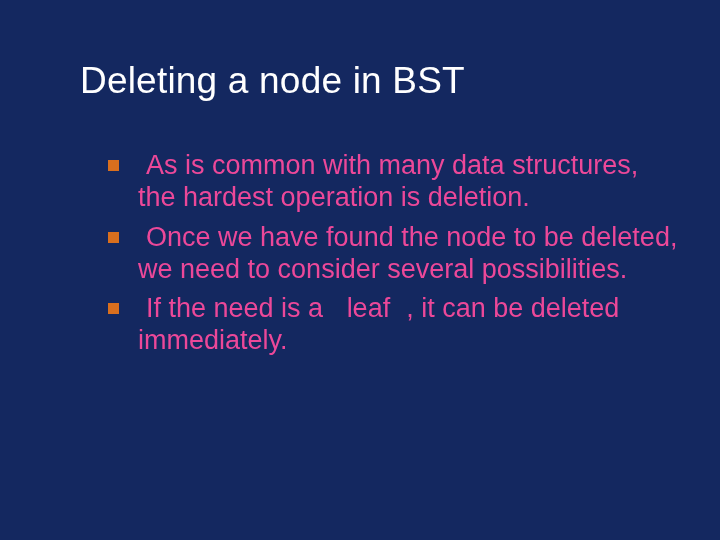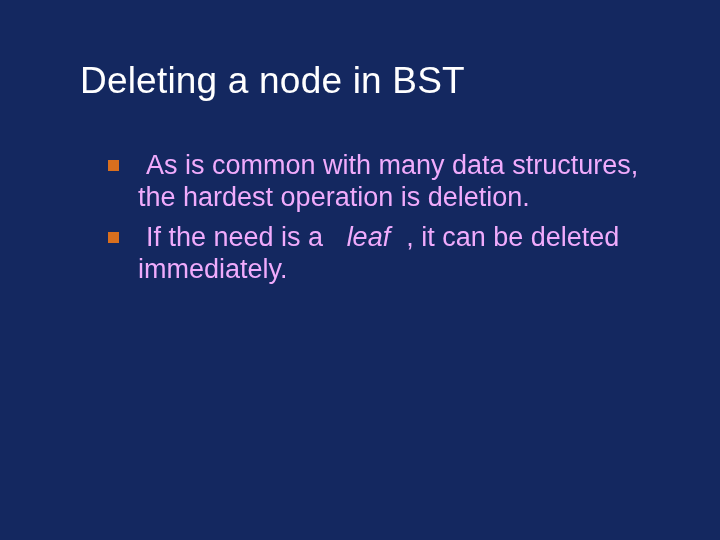--- a/index.html
+++ b/index.html
@@ -22,39 +22,39 @@
     letter-spacing: 0.2px;
   }
   .bullets {
     list-style: none;
     padding-left: 20px;
   }
   .bullets li {
     position: relative;
     font-size: 27px;
     line-height: 1.18;
-    color: #f0abfc;
+    color: #ec4899;
     margin-bottom: 0px;
     padding-left: 30px;
   }
   .bullets li::before {
     content: "";
     position: absolute;
     left: 0;
     top: 10px;
     width: 11px;
     height: 11px;
     background: #d96f1e;
   }
   .leaf {
-    font-style: italic;
   }
 </style>
 </head>
 <body>
 
 <div class="slide">
   <h1 class="title">Deleting a node in BST</h1>
   <ul class="bullets">
     <li><span>As is common with many data structures, the hardest operation is deletion.</span><span class="leaf"></span><span></span></li>
+    <li><span>Once we have found the node to be deleted, we need to consider several possibilities.</span><span class="leaf"></span><span></span></li>
     <li><span>If the need is a </span><span class="leaf">leaf</span><span>, it can be deleted immediately.</span></li>
   </ul>
 </div>
 
 </body></html>

